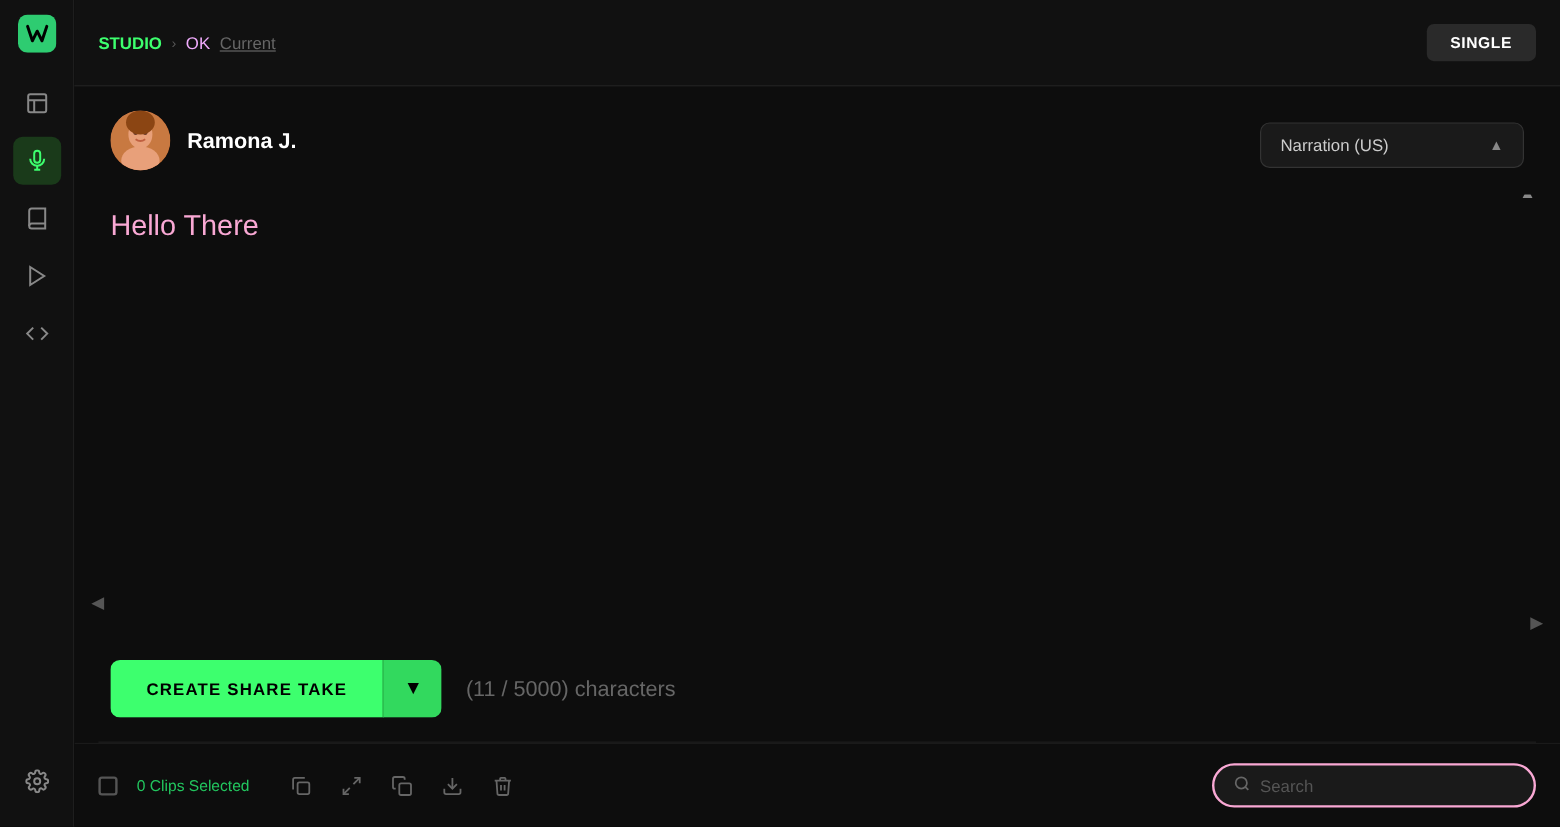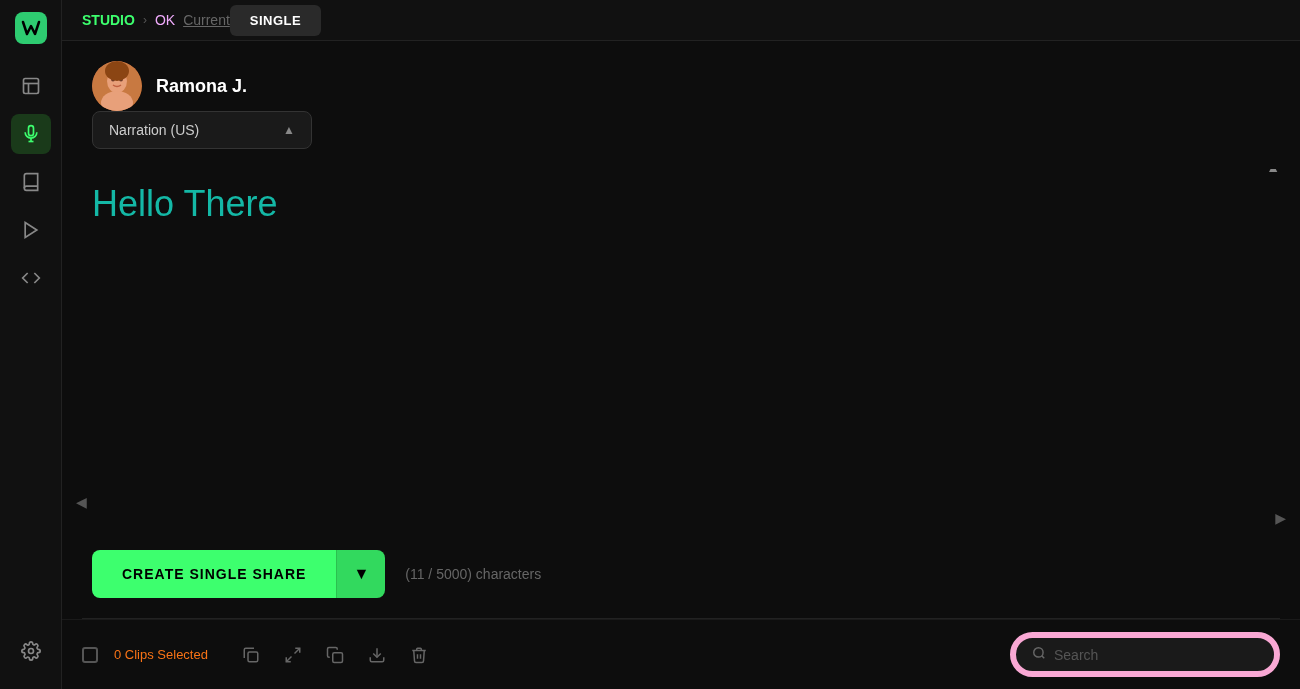--- a/index.html
+++ b/index.html
@@ -53,25 +53,26 @@
     
     .main {
       flex: 1;
       display: flex;
       flex-direction: column;
       background: #0d0d0d;
     }
 
     
     .topbar {
-      height: 41px;
+      height: 72px;
       background: #111;
       border-bottom: 1px solid #222;
       display: flex;
       align-items: center;
+      justify-content: space-between;
       padding: 0 20px;
       flex-shrink: 0;
     }
     .breadcrumb {
       display: flex;
       align-items: center;
       gap: 8px;
       font-size: 14px;
     }
     .breadcrumb-studio {
@@ -110,21 +111,20 @@
       overflow: hidden;
     }
 
     
     .voice-section {
       padding: 20px 30px;
       display: flex;
       align-items: flex-start;
       justify-content: space-between;
       flex-shrink: 0;
-      flex-direction: column;
     }
     .voice-info {
       display: flex;
       align-items: center;
       gap: 14px;
     }
     .avatar {
       width: 50px;
       height: 50px;
       border-radius: 50%;
@@ -143,20 +143,21 @@
     }
     .voice-name {
       font-size: 18px;
       font-weight: 600;
       color: #fff;
     }
     .voice-dropdown {
       display: flex;
       align-items: center;
       gap: 10px;
+      margin-top: 10px;
     }
     .narration-select {
       background: #1a1a1a;
       border: 1px solid #333;
       color: #ccc;
       padding: 10px 16px;
       border-radius: 8px;
       font-size: 14px;
       min-width: 220px;
       display: flex;
@@ -171,23 +172,23 @@
     }
 
     
     .text-area {
       flex: 1;
       padding: 10px 30px 20px;
       position: relative;
       overflow: hidden;
     }
     .text-content {
-      font-size: 36px;
+      font-size: 24px;
       font-weight: 500;
-      color: #14b8a6;
+      color: #f9a8d4;
       line-height: 1.4;
     }
     .nav-arrow-left {
       position: absolute;
       left: 14px;
       bottom: 30px;
       color: #555;
       font-size: 14px;
       cursor: pointer;
     }
@@ -238,21 +239,21 @@
       color: #000;
       border: none;
       border-left: 1px solid #2bc04f;
       padding: 0 16px;
       font-size: 16px;
       cursor: pointer;
       height: 48px;
     }
     .char-count {
       color: #666;
-      font-size: 14px;
+      font-size: 18px;
     }
 
     
     .divider {
       height: 1px;
       background: #222;
       margin: 0 20px;
       flex-shrink: 0;
     }
 
@@ -270,21 +271,21 @@
     .clips-checkbox {
       width: 16px;
       height: 16px;
       border: 2px solid #555;
       border-radius: 3px;
       background: transparent;
       cursor: pointer;
       flex-shrink: 0;
     }
     .clips-label {
-      color: #f97316;
+      color: #22c55e;
       font-size: 13px;
       white-space: nowrap;
       margin-right: 12px;
     }
     .toolbar-icons {
       display: flex;
       align-items: center;
       gap: 12px;
     }
     .toolbar-icon-btn {
@@ -296,21 +297,21 @@
       padding: 6px;
       border-radius: 4px;
       display: flex;
       align-items: center;
       justify-content: center;
     }
     .search-bar {
       display: flex;
       align-items: center;
       background: #1a1a1a;
-      border: 6px solid #f9a8d4;
+      border: 2px solid #f9a8d4;
       border-radius: 30px;
       padding: 8px 16px;
       gap: 8px;
       min-width: 270px;
       margin-left: auto;
     }
     .search-icon-svg {
       color: #666;
       font-size: 14px;
       flex-shrink: 0;
@@ -431,21 +432,21 @@
 
     <div class="text-area">
       <div class="collapse-btn">▲</div>
       <div class="text-content">Hello There</div>
       <div class="nav-arrow-left">◀</div>
       <div class="nav-arrow-right">▶</div>
     </div>
 
     <div class="create-section">
       <div class="create-btn-group">
-        <button class="create-btn-main">CREATE SINGLE SHARE</button>
+        <button class="create-btn-main">CREATE SHARE TAKE</button>
         <button class="create-btn-arrow">▼</button>
       </div>
       <span class="char-count">(11 / 5000) characters</span>
     </div>
 
     <div class="divider"></div>
 
     <div class="bottom-bar">
       <div class="clips-checkbox"></div>
       <span class="clips-label">0 Clips Selected</span>

